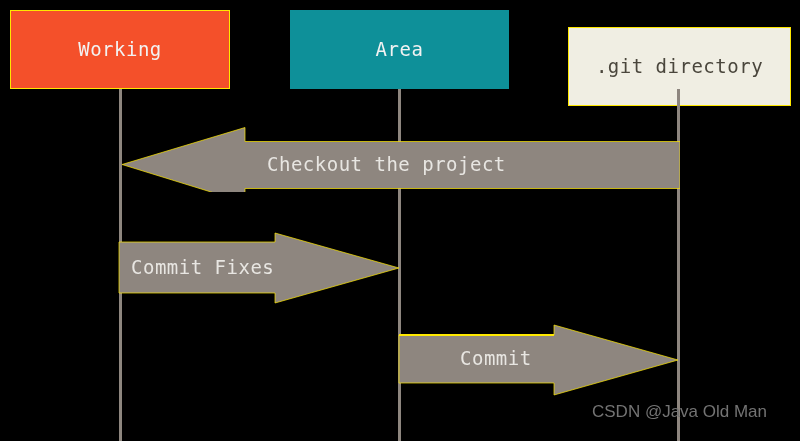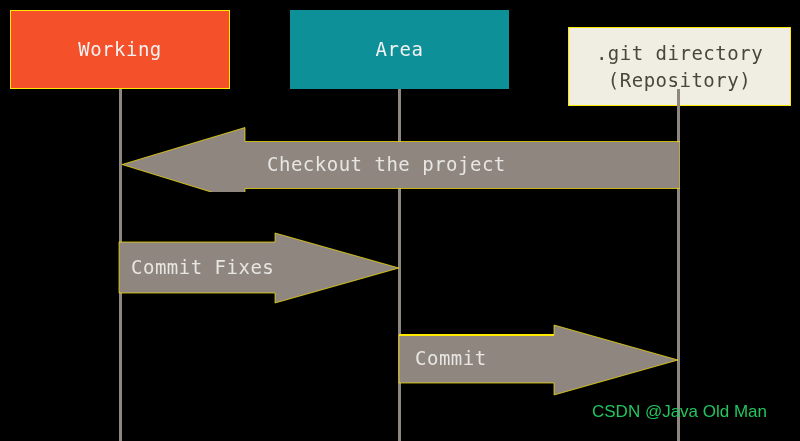--- a/index.html
+++ b/index.html
@@ -81,49 +81,48 @@
     text-align: center;
   }
 
   #arrow-checkout { left: 118px; top: 126px; width: 562px; height: 66px; }
   #label-checkout { left: 267px; top: 153px; }
 
   #arrow-stage    { left: 118px; top: 231px; width: 283px; height: 74px; }
   #label-stage    { left: 131px; top: 256px; }
 
   #arrow-commit   { left: 398px; top: 323px; width: 282px; height: 74px; }
-  #label-commit   { left: 415px; top: 347px; }
+  #label-commit   { left: 460px; top: 347px; }
 
   
   #watermark {
     position: absolute;
     left: 592px;
     top: 402px;
     font-family: "Liberation Sans", sans-serif;
     font-size: 17px;
-    color: #22c55e;
+    color: #737373;
     white-space: pre;
   }
 </style>
 </head>
 <body>
 
 <div id="canvas">
 
   <div class="node-box" id="box-working">
     <span class="line">Working</span>
   </div>
 
   <div class="node-box" id="box-staging">
     <span class="line">Area</span>
   </div>
 
   <div class="node-box" id="box-repo">
     <span class="line">.git directory</span>
-    <span class="line">(Repository)</span>
   </div>
 
   <div class="lifeline" id="lifeline-working"></div>
   <div class="lifeline" id="lifeline-staging"></div>
   <div class="lifeline" id="lifeline-repo"></div>
 
   <div class="arrow-group" id="arrow-checkout">
     <svg width="562" height="66" viewBox="0 0 562 66">
       <polygon points="4,39 127,2 127,16 562,16 562,63 127,63 127,77" transform="translate(0,-0.5)" fill="#8E867F" stroke="#FFE800" stroke-width="0.7"></polygon>
     </svg>

